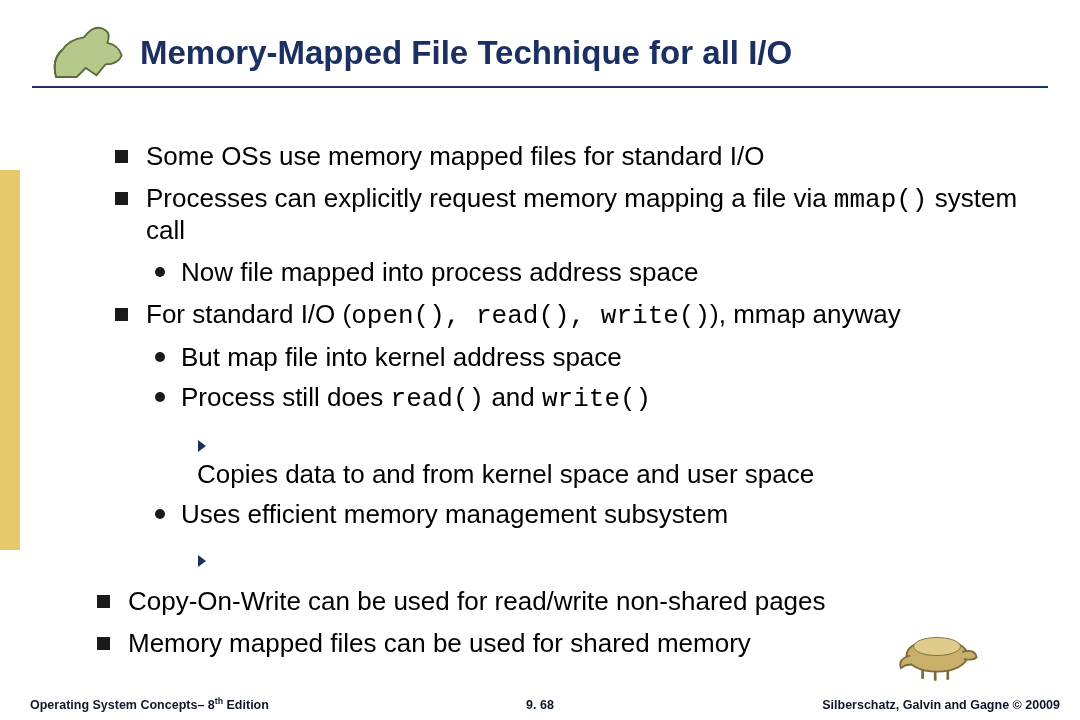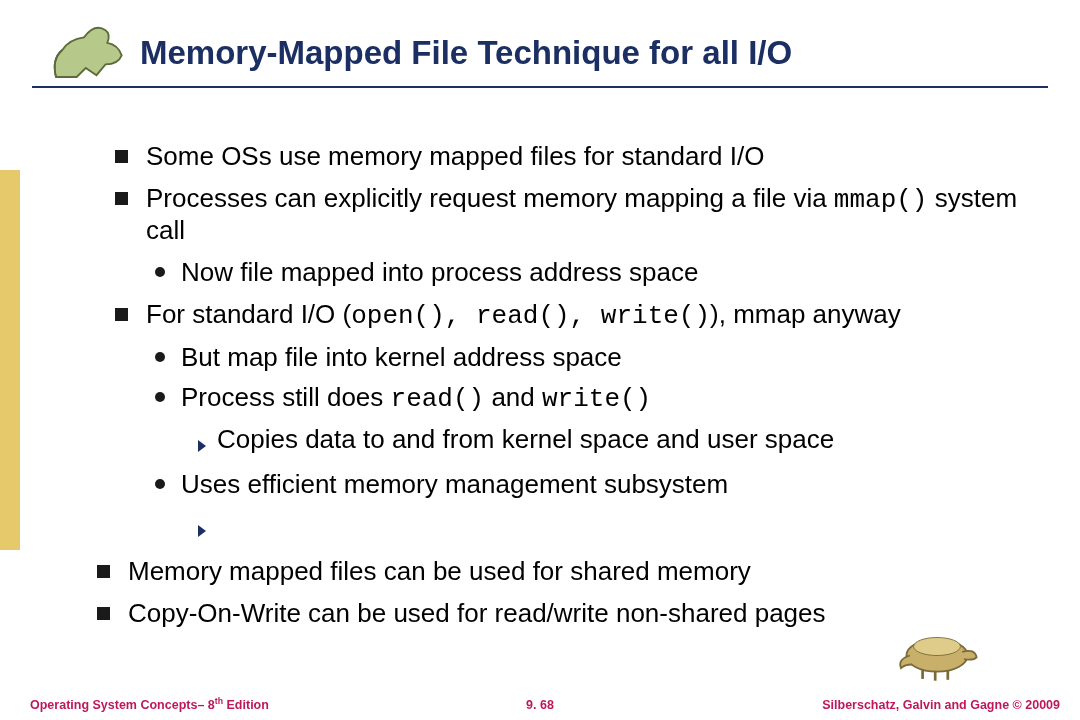--- a/index.html
+++ b/index.html
@@ -90,20 +90,21 @@
     border-radius: 50%;
     background: #1a1a1a;
     margin-top: 9px;
     margin-right: 16px;
   }
   .lvl2 .txt { flex: 1 1 auto; }
   .lvl3 {
     margin: 8px 0 8px 82px;
     display: flex;
     align-items: flex-start;
+    flex-direction: column;
   }
   .lvl3 .arrow {
     flex: 0 0 auto;
     margin-top: 5px;
     margin-right: 10px;
   }
   .lvl3 .txt { flex: 1 1 auto; }
   .code {
     font-family: "Courier New", monospace;
   }
@@ -111,21 +112,21 @@
     margin-left: -18px;
   }
   .footer {
     position: absolute;
     left: 0;
     bottom: 0;
     width: 1080px;
     height: 30px;
     font-size: 12.5px;
     font-weight: bold;
-    color: #be185d;
+    color: #0f172a;
   }
   .footer .left {
     position: absolute;
     left: 30px;
     bottom: 8px;
   }
   .footer .center {
     position: absolute;
     left: 0;
     right: 0;
@@ -211,26 +212,26 @@
     <div class="lvl3">
       <span class="arrow">
         <svg width="10" height="14" viewBox="0 0 10 14">
             <path d="M1 1 L9 7 L1 13 Z" fill="#1b2f63"></path>
           </svg>
       </span>
     </div>
 
     <div class="lvl1 outdent">
       <span class="sq"></span>
+      <span class="txt">Copy-On-Write can be used for read/write non-shared pages</span>
+    </div>
+
+    <div class="lvl1 outdent">
+      <span class="sq"></span>
       <span class="txt">Memory mapped files can be used for shared memory</span>
-    </div>
-
-    <div class="lvl1 outdent">
-      <span class="sq"></span>
-      <span class="txt">Copy-On-Write can be used for read/write non-shared pages</span>
     </div>
 
   </div>
 
   <div class="dino-bottom">
     <svg viewBox="0 0 100 70" width="90" height="66">
       <ellipse cx="50" cy="40" rx="34" ry="18" fill="#c9b06a" stroke="#7a6a3a" stroke-width="2"></ellipse>
       <ellipse cx="50" cy="30" rx="26" ry="10" fill="#e0cc8a" stroke="#7a6a3a" stroke-width="1"></ellipse>
       <path d="M78 36 Q92 32 94 42 Q90 46 80 44" fill="#c9b06a" stroke="#7a6a3a" stroke-width="2"></path>
       <path d="M20 40 Q6 44 10 54 Q14 50 22 50" fill="#c9b06a" stroke="#7a6a3a" stroke-width="2"></path>

